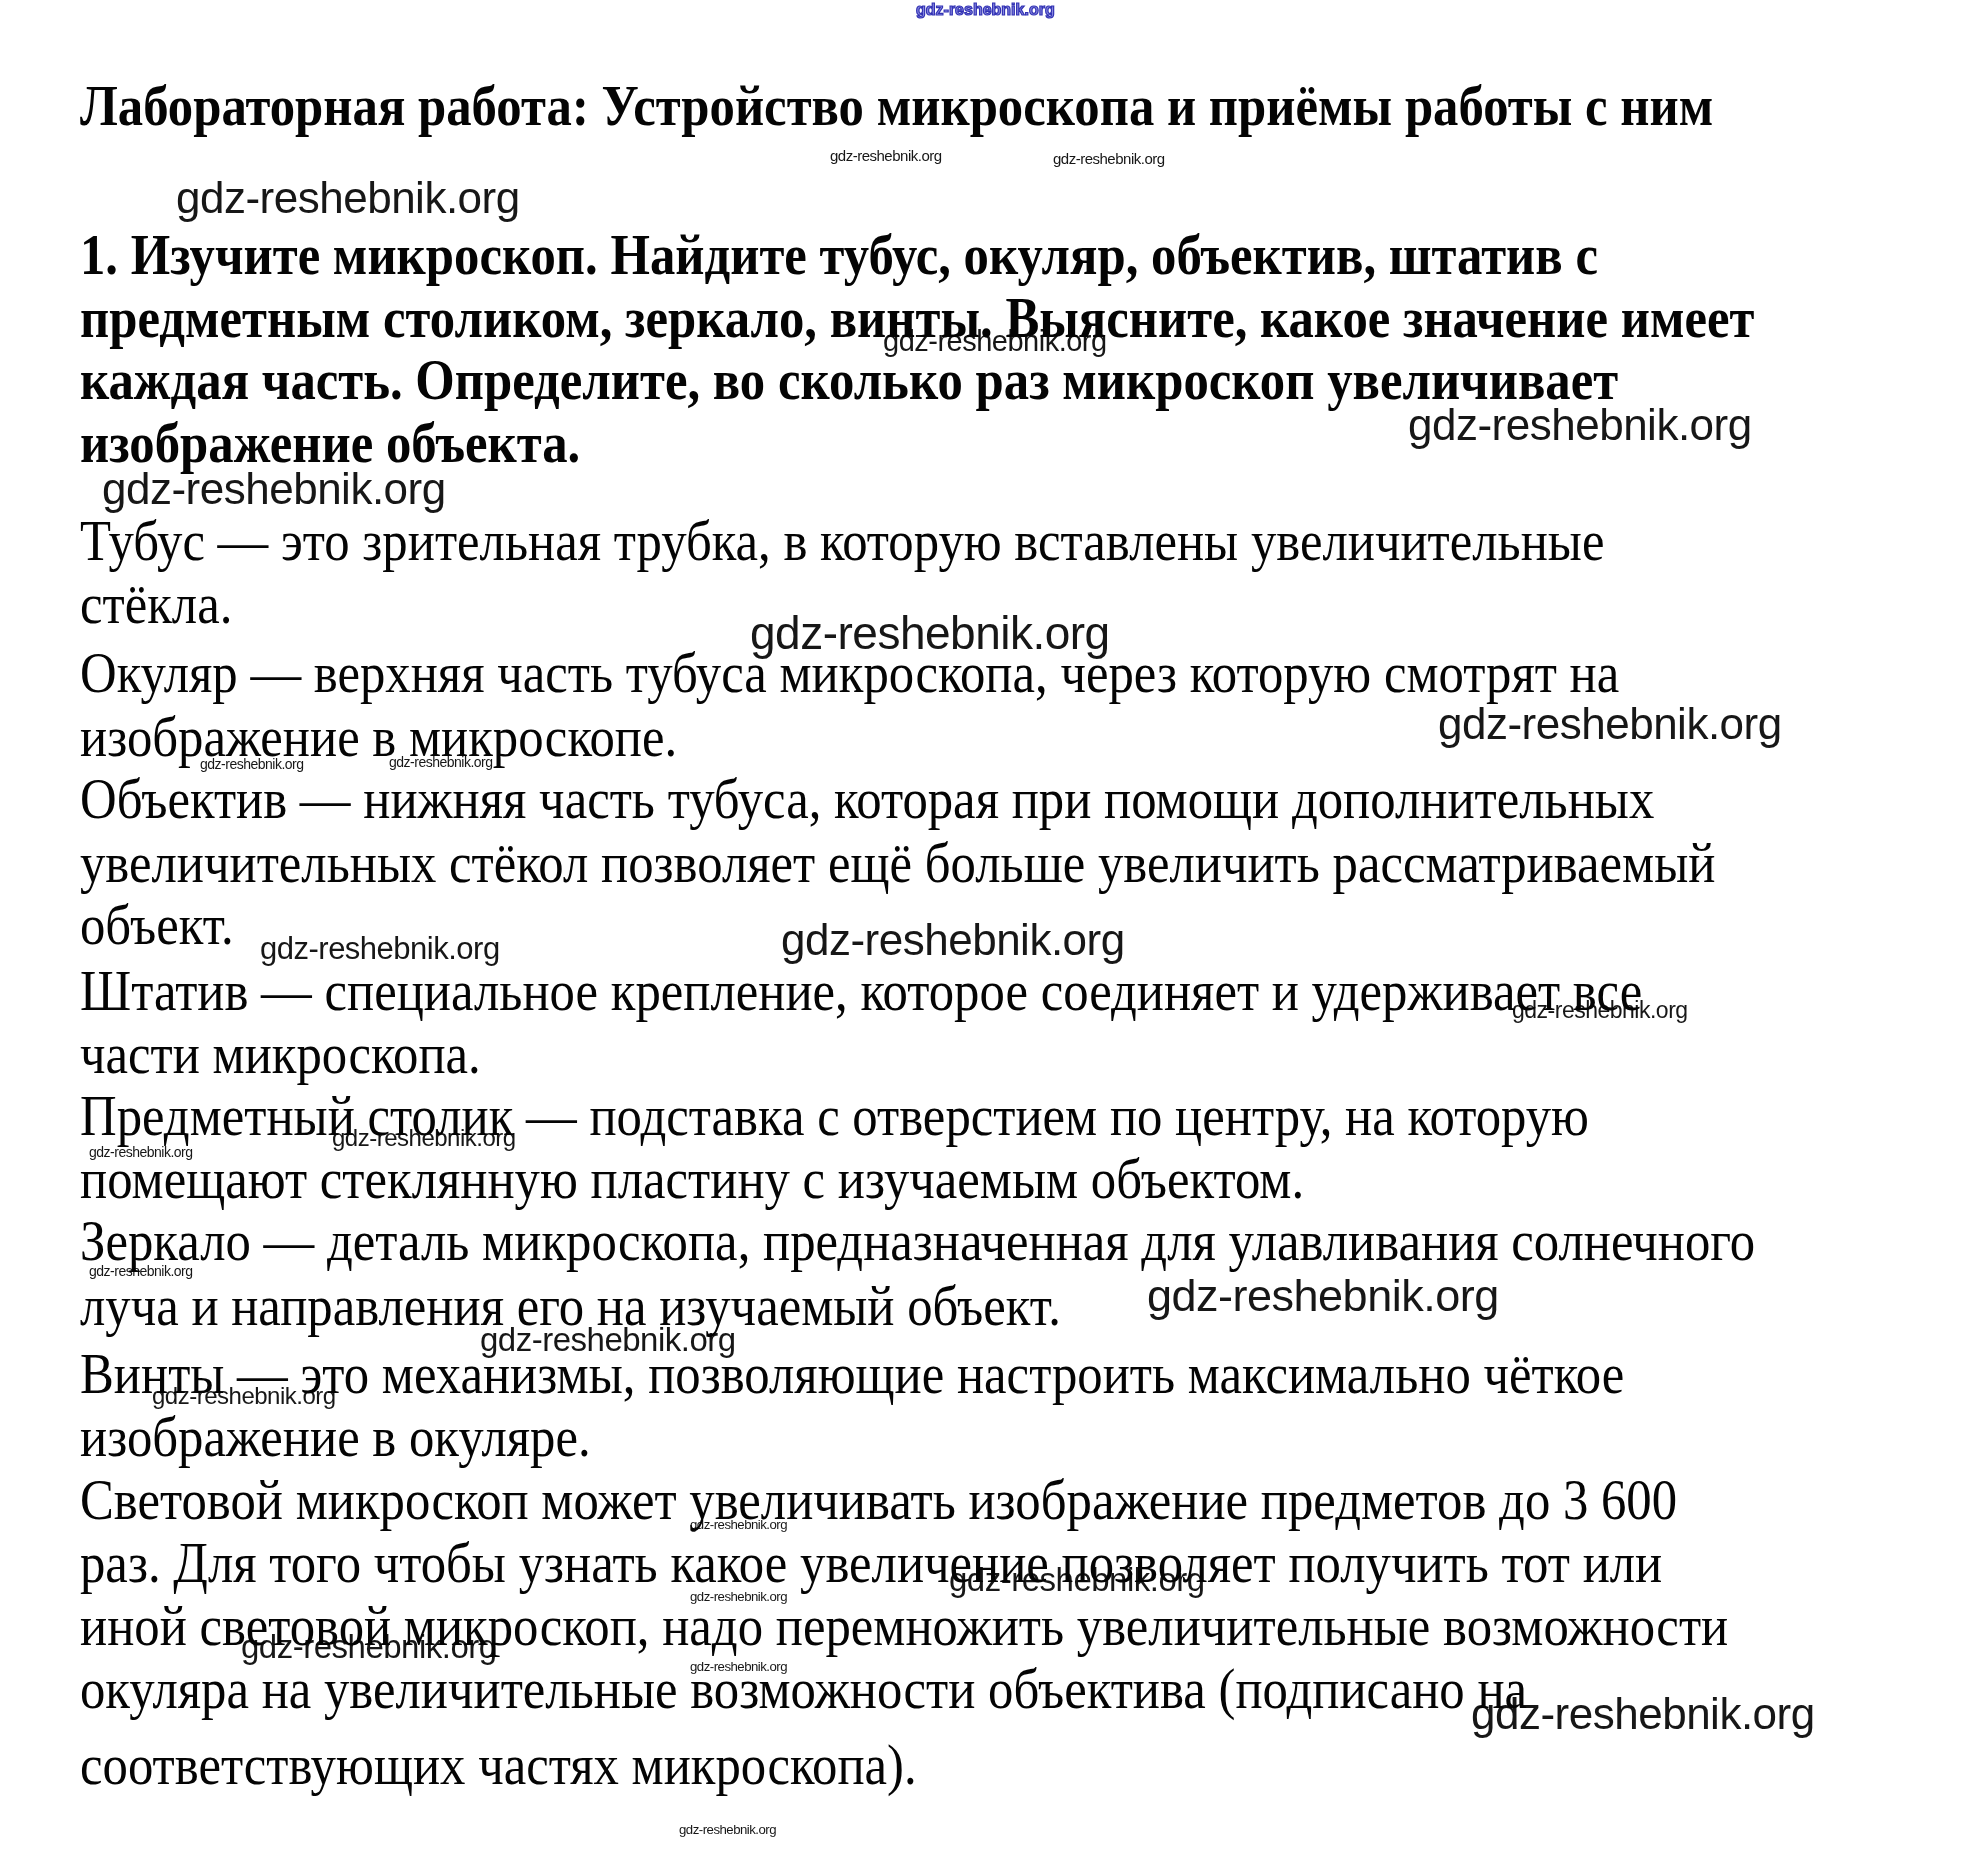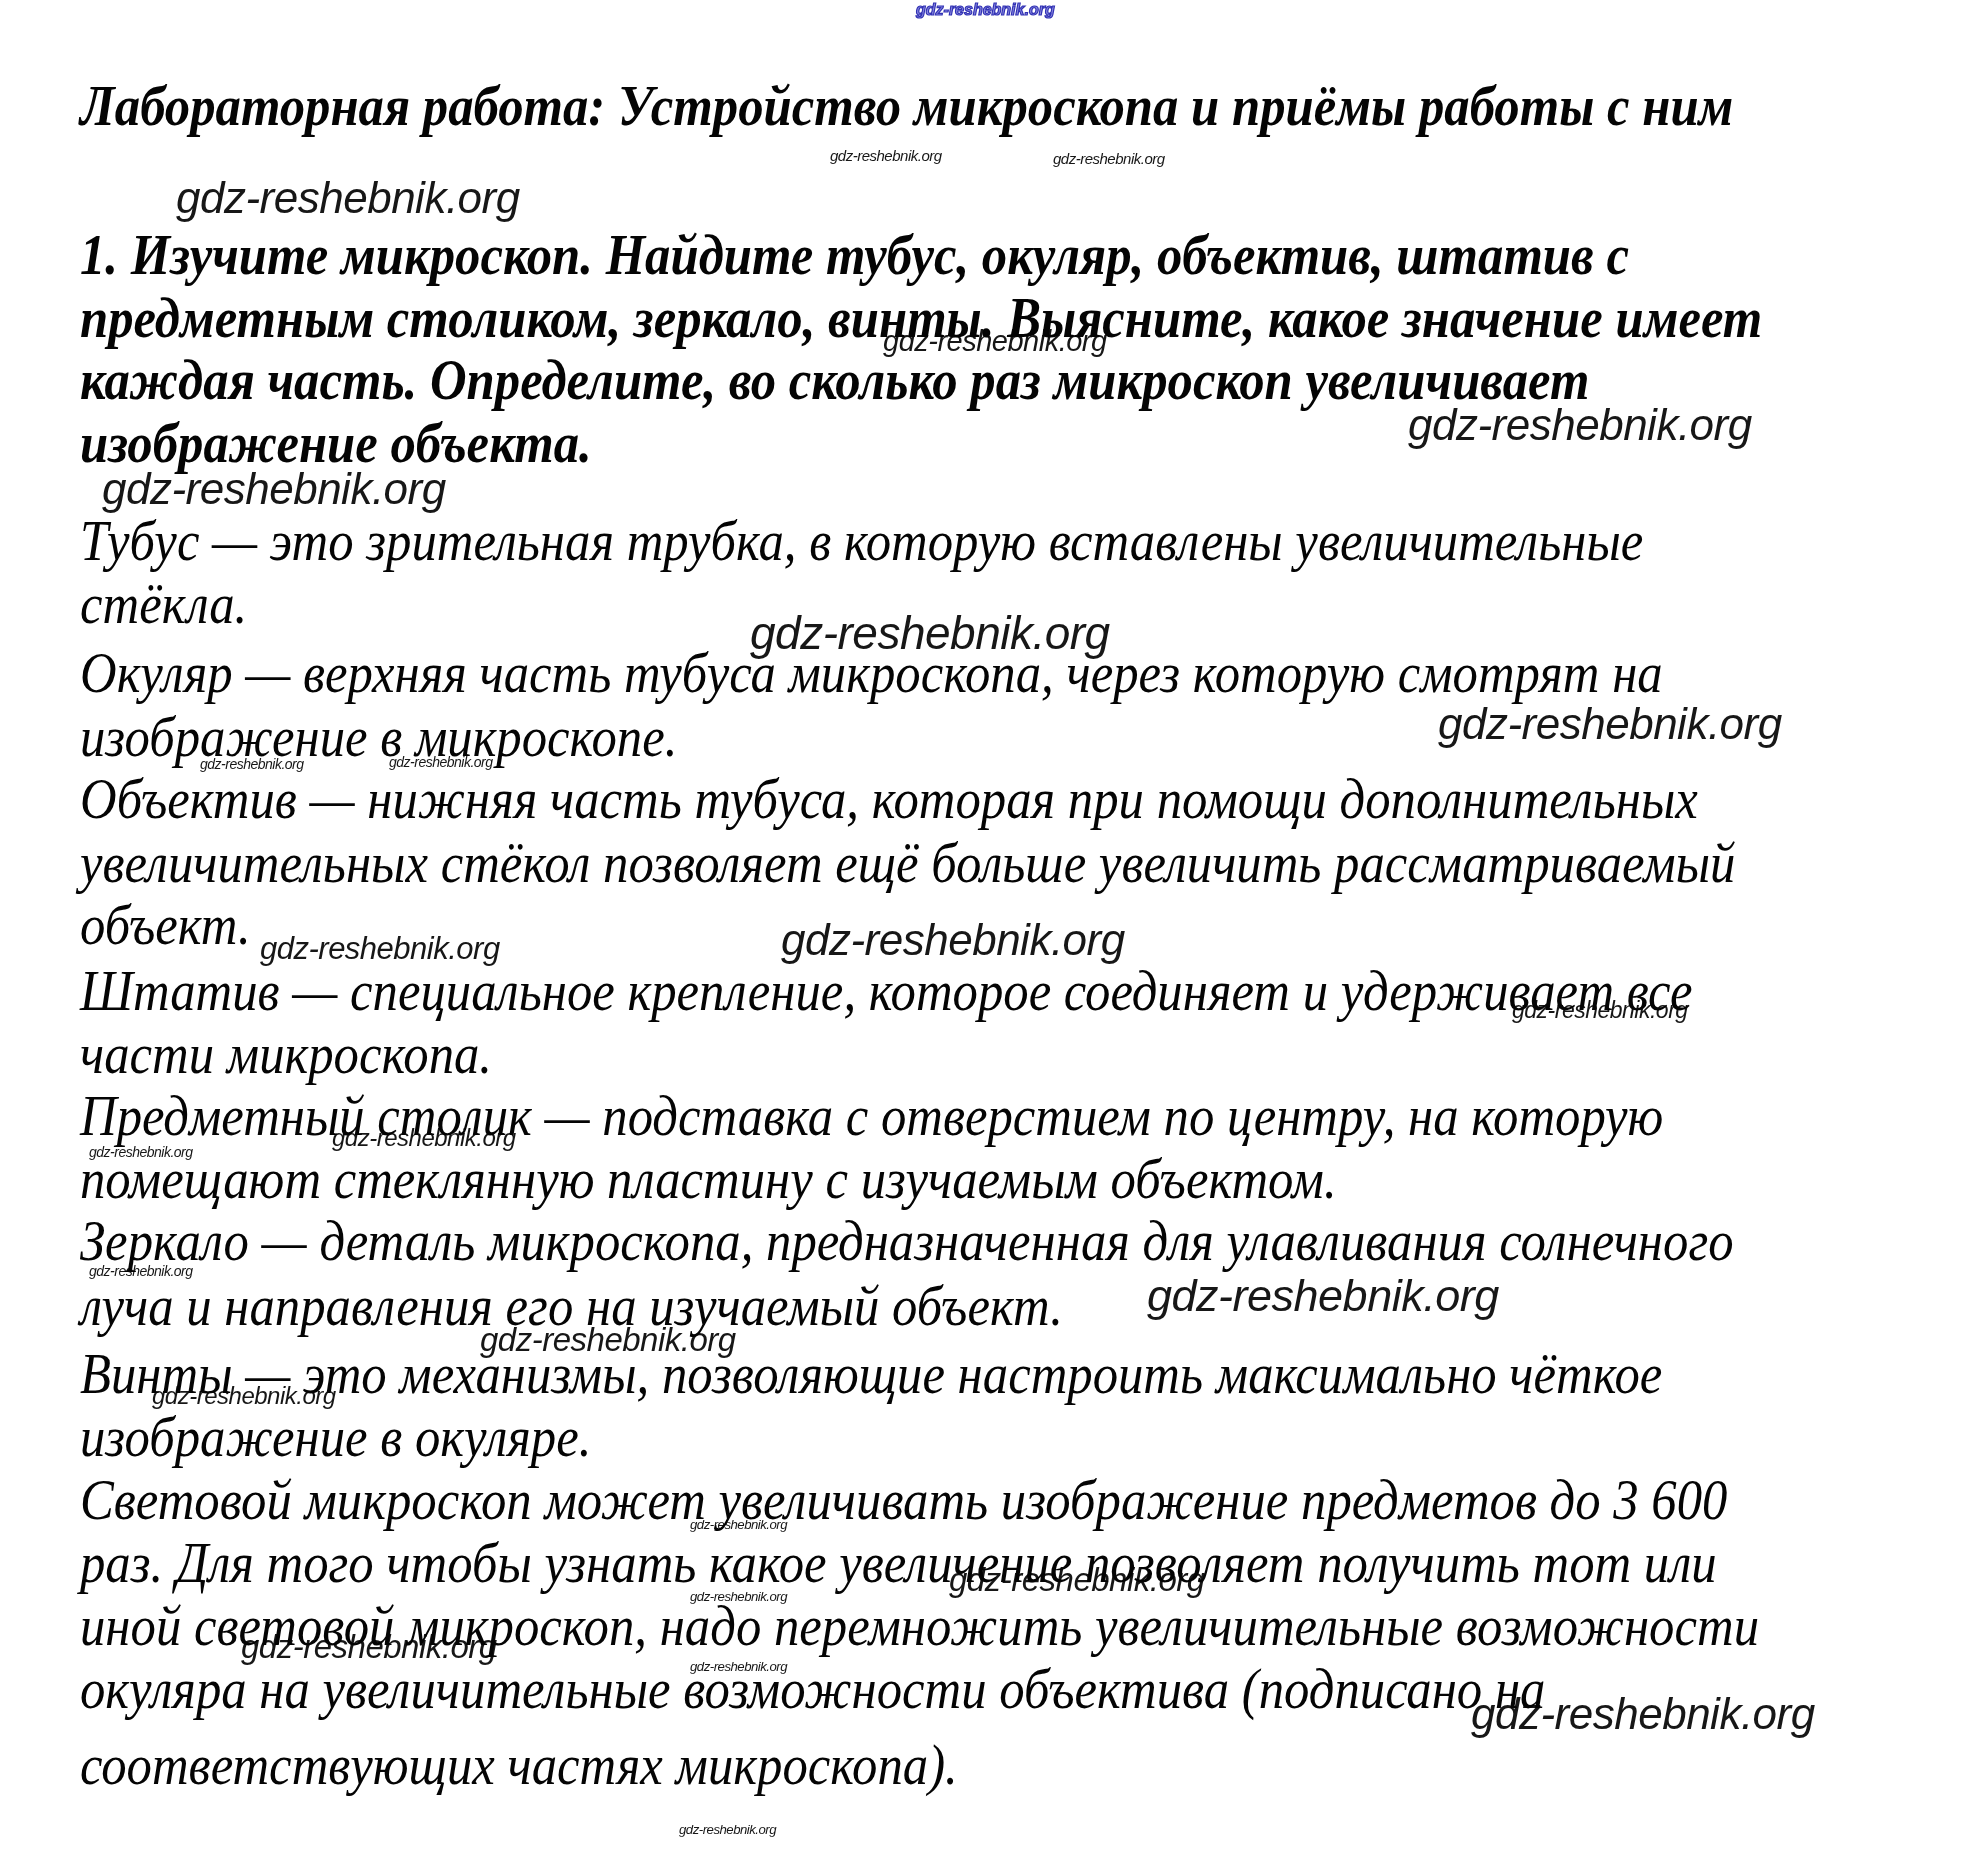--- a/index.html
+++ b/index.html
@@ -1,16 +1,16 @@
 <!DOCTYPE html>
 <html style="font-size:15px"><head>
 <meta charset="utf-8">
 <style>
   html,body{margin:0;padding:0;background:#ffffff;}
-  #page{position:relative;width:1976px;height:1876px;background:#ffffff;overflow:hidden;font-style:italic;}
+  #page{position:relative;width:1976px;height:1876px;background:#ffffff;overflow:hidden;}
   .t{position:absolute;left:80px;font-family:"Liberation Serif",serif;font-size:57px;line-height:1;
      white-space:nowrap;color:#040404;transform-origin:0 0;transform:scaleX(0.89);}
   .t.b{font-weight:bold;}
   .wm{position:absolute;font-family:"Liberation Sans",sans-serif;color:#171717;line-height:1;
       white-space:nowrap;letter-spacing:-0.5px;}
   .wm.blue{color:#8a8ae0;-webkit-text-stroke:1.2px #3232b4;font-weight:bold;letter-spacing:0;}
 </style>
 </head>
 <body>
 

